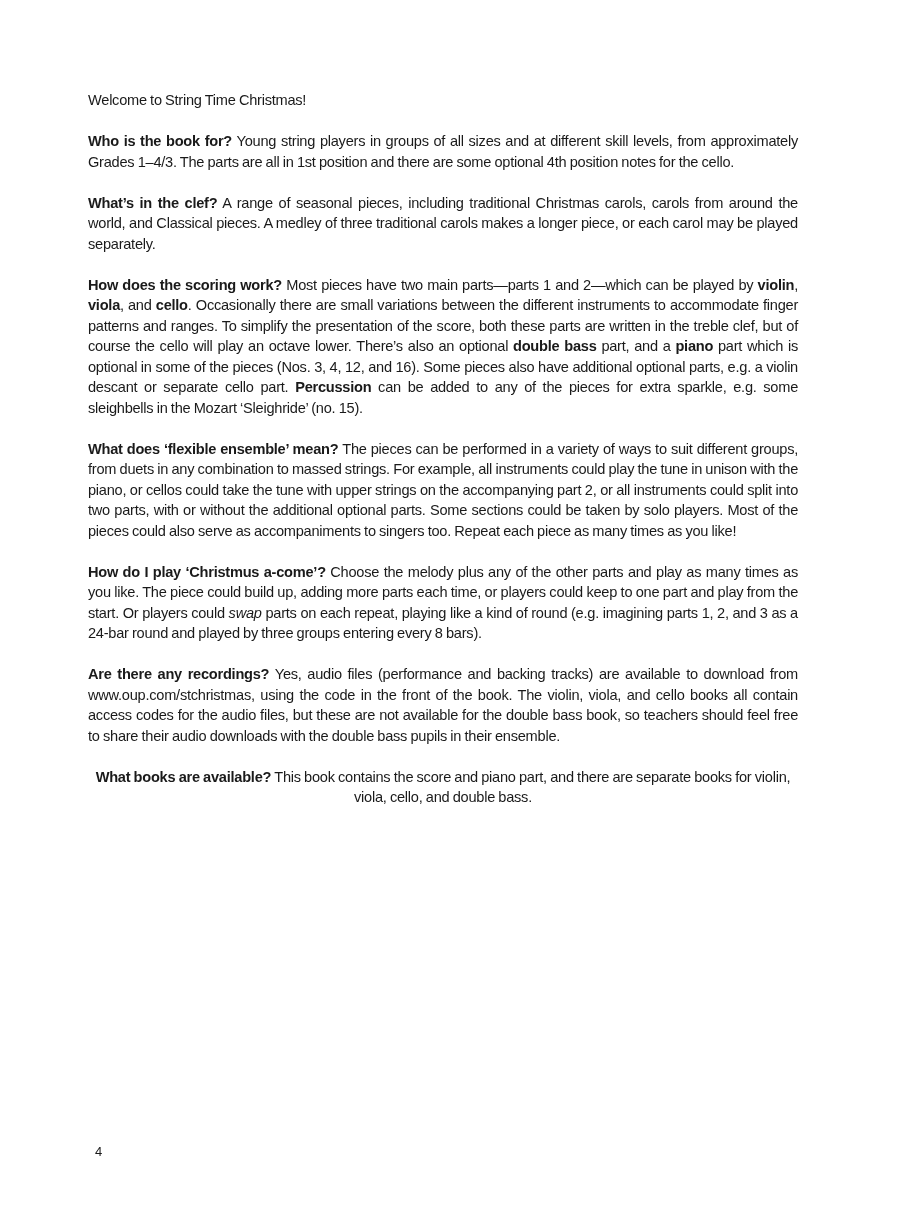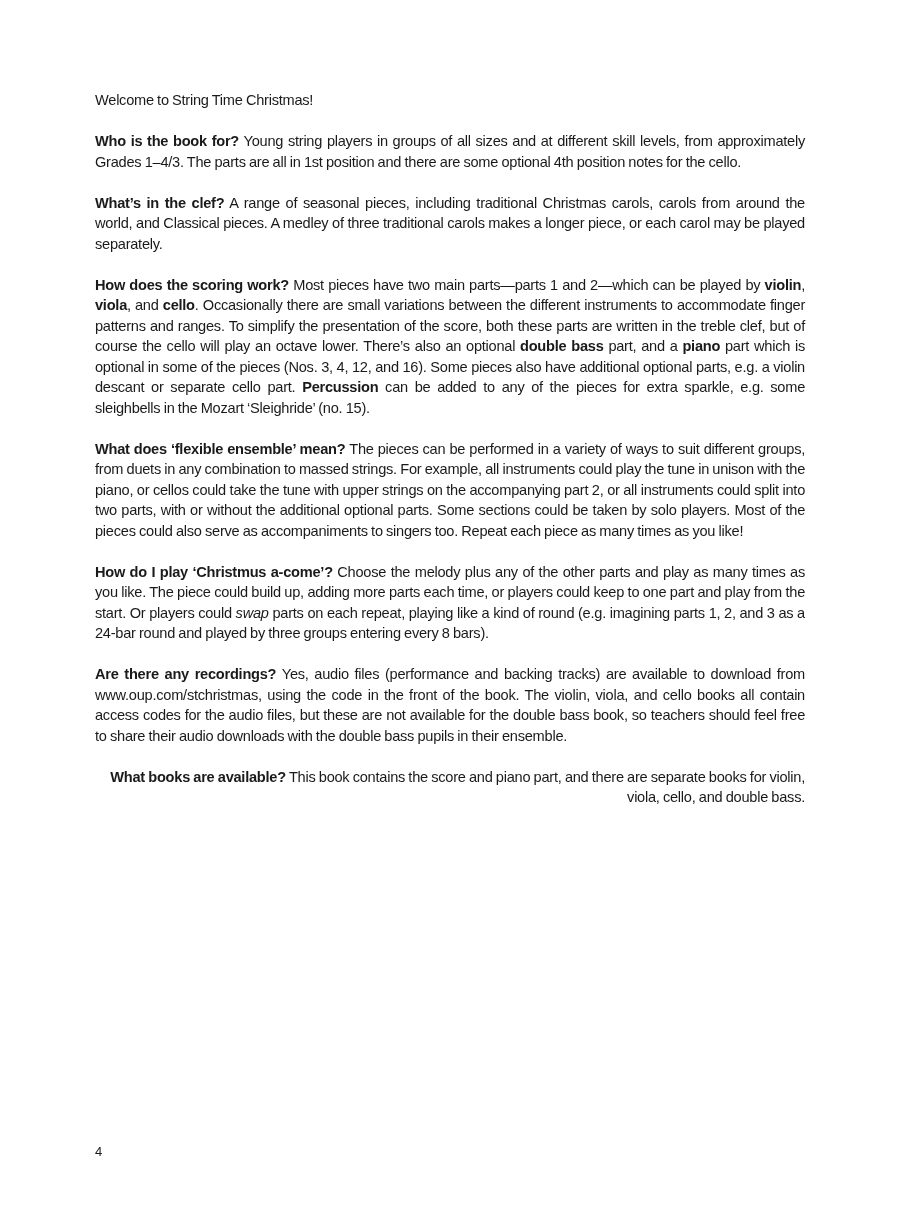--- a/index.html
+++ b/index.html
@@ -1,33 +1,33 @@
 <!DOCTYPE html>
 <html><head>
 <meta charset="utf-8">
 <style>
   html, body { margin: 0; padding: 0; background: #ffffff; }
   body { width: 900px; height: 1206px; position: relative; overflow: hidden; }
   .page {
     position: absolute;
-    left: 95px;
+    left: 88px;
     top: 90px;
     width: 710px;
     font-family: "Liberation Sans", sans-serif;
     font-size: 14.6px;
     line-height: 20.5px;
     color: #1a1a1a;
     letter-spacing: -0.25px;
     word-spacing: -0.5px;
   }
   .page p {
     margin: 0 0 20.5px 0;
     text-align: justify;
   }
-  .page p.last-para { text-align: right; }
+  .page p.last-para { text-align: center; }
   .page p.plain { text-align: left; }
   b { font-weight: bold; }
   i { font-style: italic; }
   .page-number {
     position: absolute;
     left: 95px;
     top: 1144px;
     font-family: "Liberation Sans", sans-serif;
     font-size: 13px;
     color: #1a1a1a;

